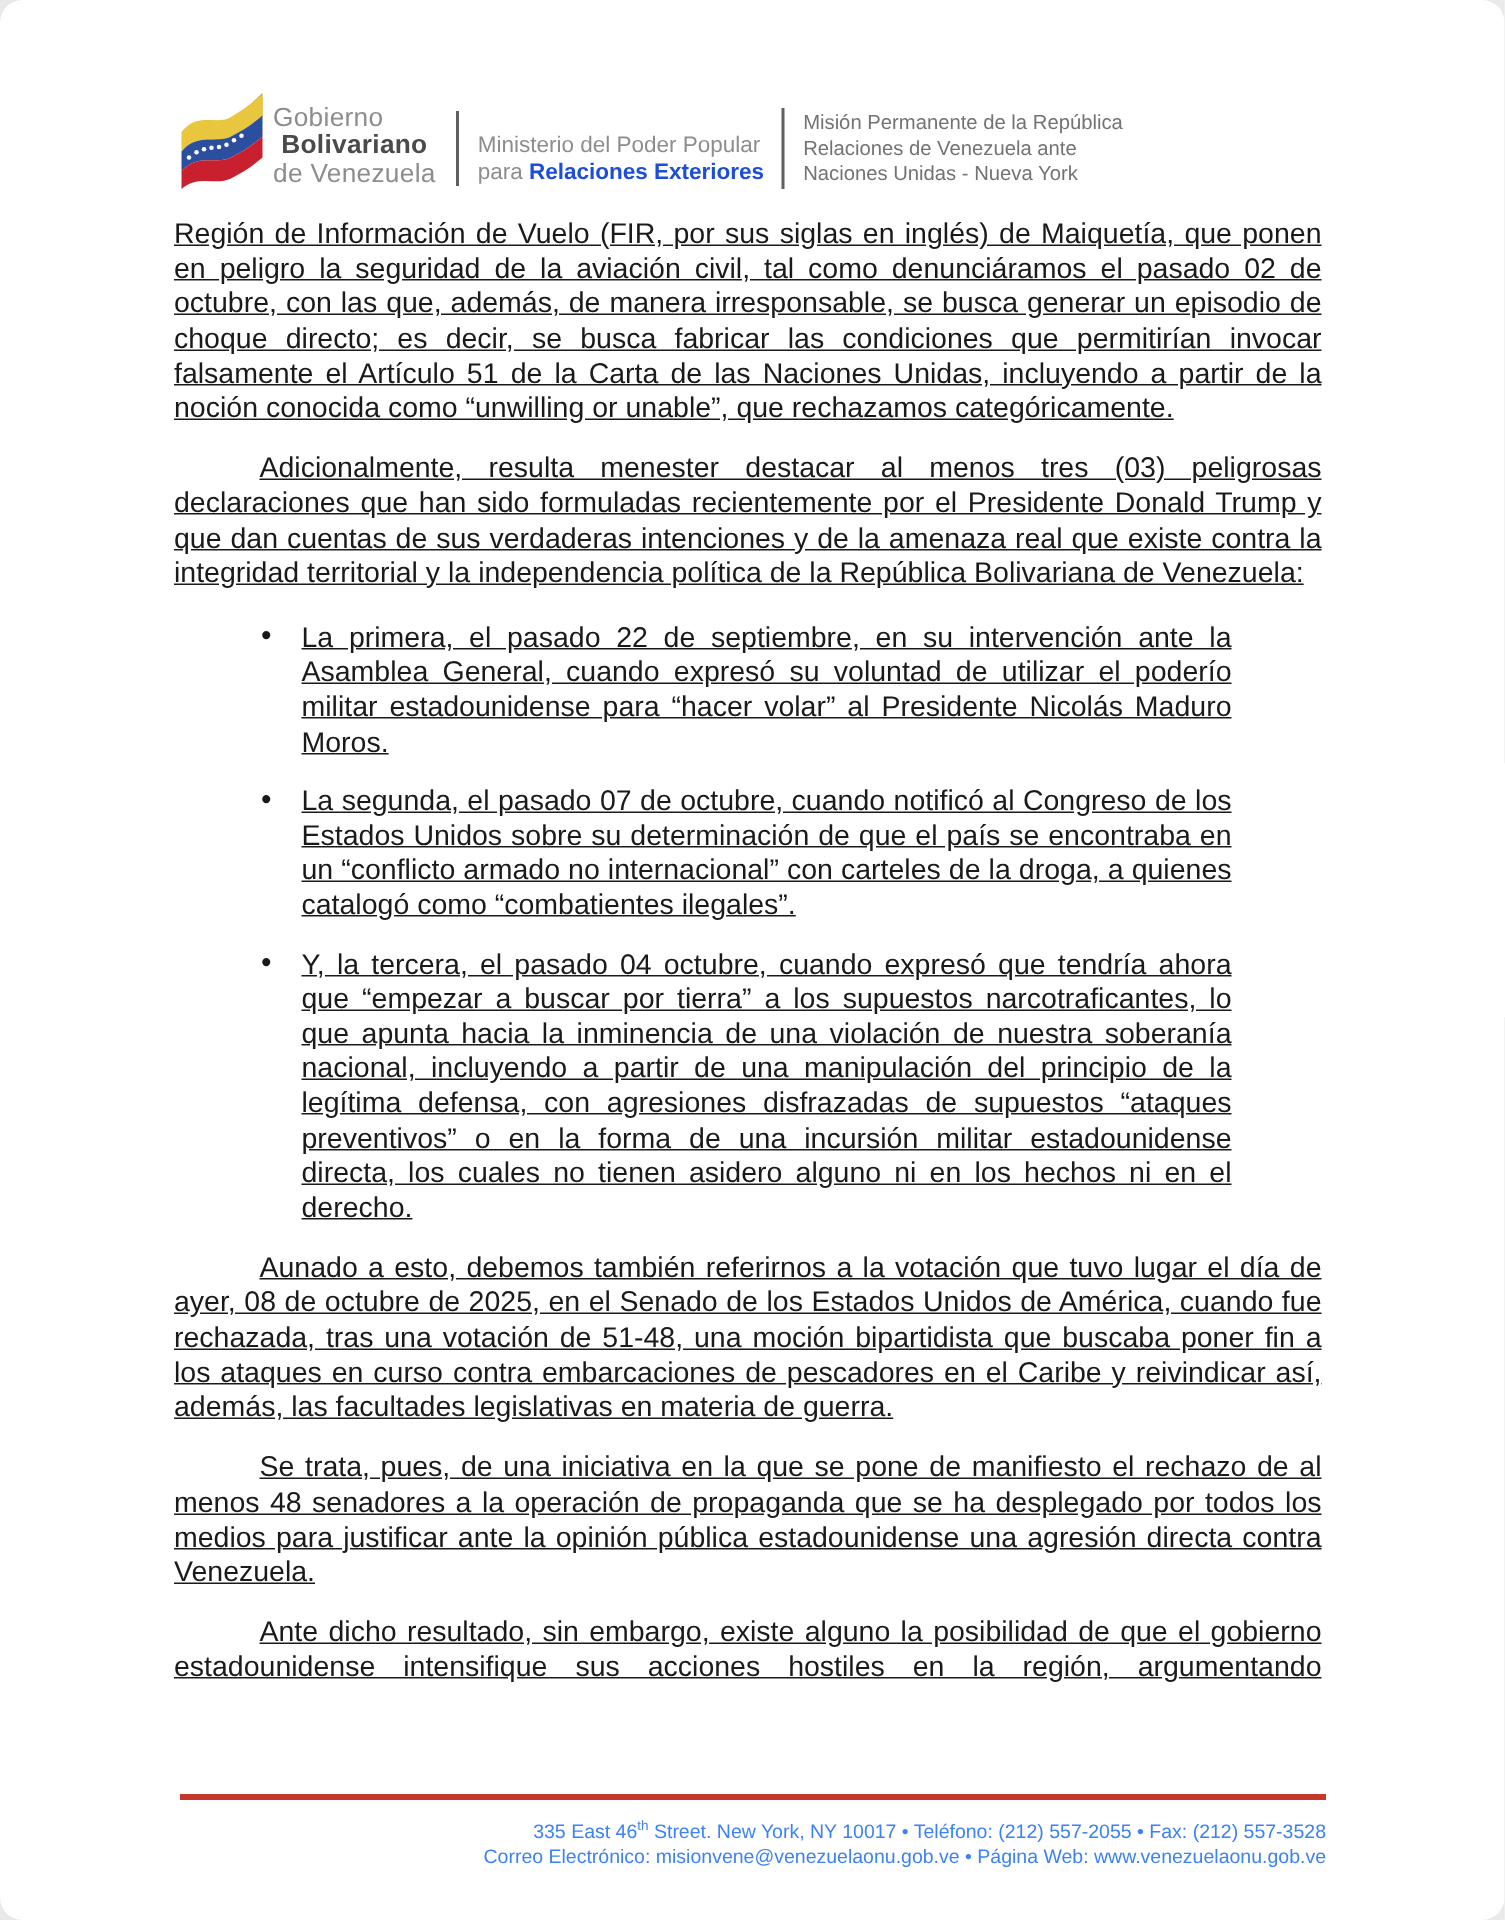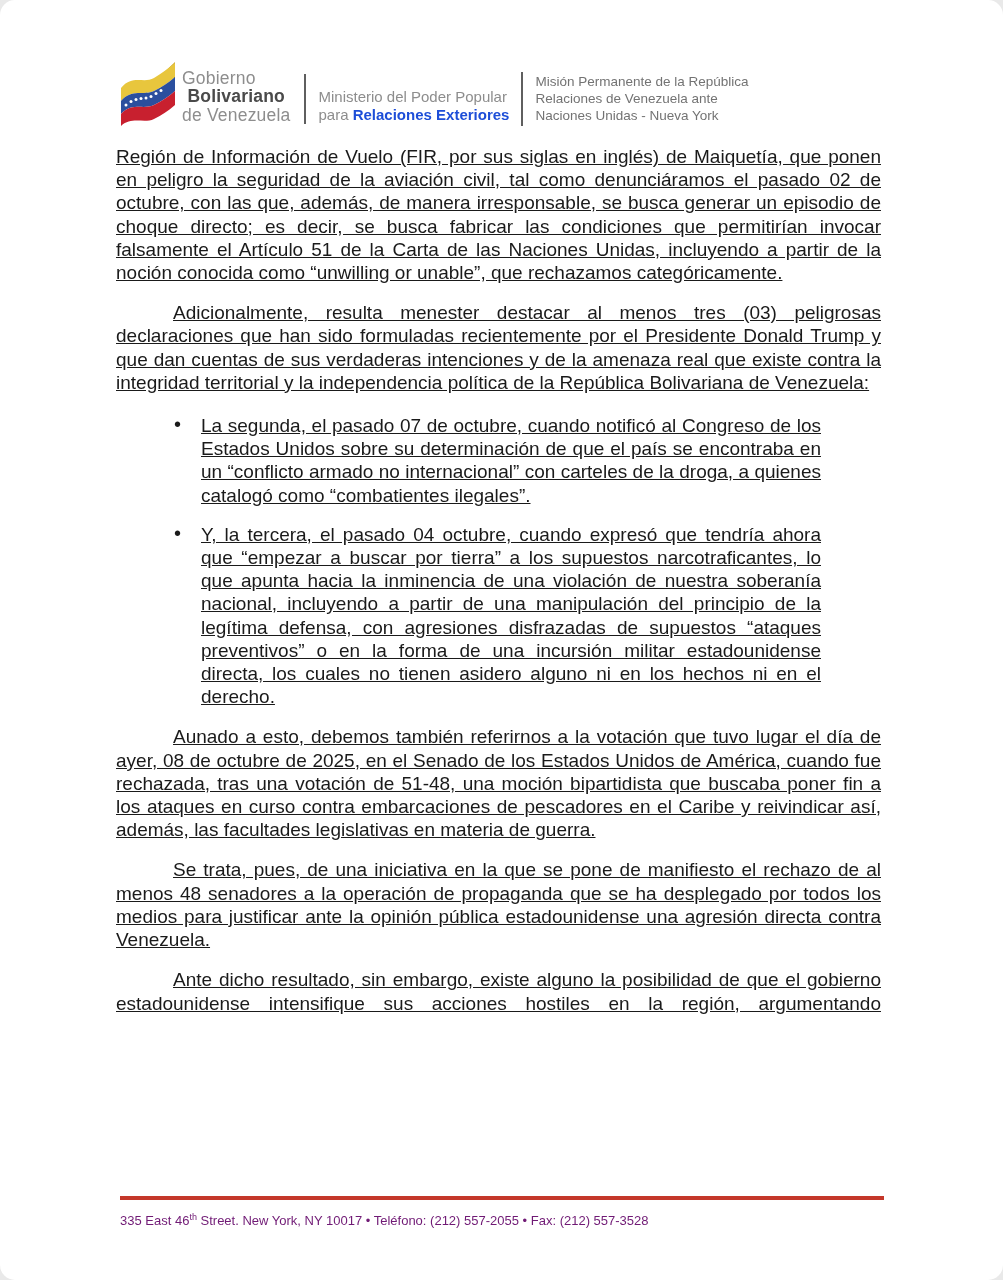--- a/index.html
+++ b/index.html
@@ -56,21 +56,21 @@
     font-size:20px;
   }
 
   
   .footer-rule{
     position:absolute;left:120px;top:1196px;
     width:764px;height:4px;background:#c4372a;
   }
   .footer-text{
     position:absolute;left:120px;top:1212px;width:764px;
-    text-align:left;font-size:13px;line-height:17px;color:#701a75;
+    text-align:right;font-size:13px;line-height:17px;color:#3b82f6;
   }
   .footer-text sup{font-size:9px;line-height:0;}
 </style>
 </head>
 <body>
 
 <div class="page">
 
   <div class="letterhead">
     <svg class="flag" viewBox="0 0 60 66">
@@ -115,27 +115,29 @@
       <div>Relaciones de Venezuela ante</div>
       <div>Naciones Unidas - Nueva York</div>
     </div>
   </div>
 
   <div class="body">
     <p>Región de Información de Vuelo (FIR, por sus siglas en inglés) de Maiquetía, que ponen en peligro la seguridad de la aviación civil, tal como denunciáramos el pasado 02 de octubre, con las que, además, de manera irresponsable, se busca generar un episodio de choque directo; es decir, se busca fabricar las condiciones que permitirían invocar falsamente el Artículo 51 de la Carta de las Naciones Unidas, incluyendo a partir de la noción conocida como “unwilling or unable”, que rechazamos categóricamente.</p>
     <p class="indent">Adicionalmente, resulta menester destacar al menos tres (03) peligrosas declaraciones que han sido formuladas recientemente por el Presidente Donald Trump y que dan cuentas de sus verdaderas intenciones y de la amenaza real que existe contra la integridad territorial y la independencia política de la República Bolivariana de Venezuela:</p>
 
     <ul class="points">
+      <li>La primera, el pasado 22 de septiembre, en su intervención ante la Asamblea General, cuando expresó su voluntad de utilizar el poderío militar estadounidense para “hacer volar” al Presidente Nicolás Maduro Moros.</li>
       <li>La segunda, el pasado 07 de octubre, cuando notificó al Congreso de los Estados Unidos sobre su determinación de que el país se encontraba en un “conflicto armado no internacional” con carteles de la droga, a quienes catalogó como “combatientes ilegales”.</li>
       <li>Y, la tercera, el pasado 04 octubre, cuando expresó que tendría ahora que “empezar a buscar por tierra” a los supuestos narcotraficantes, lo que apunta hacia la inminencia de una violación de nuestra soberanía nacional, incluyendo a partir de una manipulación del principio de la legítima defensa, con agresiones disfrazadas de supuestos “ataques preventivos” o en la forma de una incursión militar estadounidense directa, los cuales no tienen asidero alguno ni en los hechos ni en el derecho.</li>
     </ul>
 
     <p class="indent">Aunado a esto, debemos también referirnos a la votación que tuvo lugar el día de ayer, 08 de octubre de 2025, en el Senado de los Estados Unidos de América, cuando fue rechazada, tras una votación de 51-48, una moción bipartidista que buscaba poner fin a los ataques en curso contra embarcaciones de pescadores en el Caribe y reivindicar así, además, las facultades legislativas en materia de guerra.</p>
     <p class="indent">Se trata, pues, de una iniciativa en la que se pone de manifiesto el rechazo de al menos 48 senadores a la operación de propaganda que se ha desplegado por todos los medios para justificar ante la opinión pública estadounidense una agresión directa contra Venezuela.</p>
     <p class="indent force-justify-last">Ante dicho resultado, sin embargo, existe alguno la posibilidad de que el gobierno estadounidense intensifique sus acciones hostiles en la región, argumentando</p>
   </div>
 
   <div class="footer-rule"></div>
   <div class="footer-text">
     <div><span>335 East 46</span><sup>th</sup><span> Street. New York, NY 10017 • Teléfono: (212) 557-2055 • Fax: (212) 557-3528</span></div>
+    <div>Correo Electrónico: misionvene@venezuelaonu.gob.ve • Página Web: www.venezuelaonu.gob.ve</div>
   </div>
 
 </div>
 
 </body></html>

